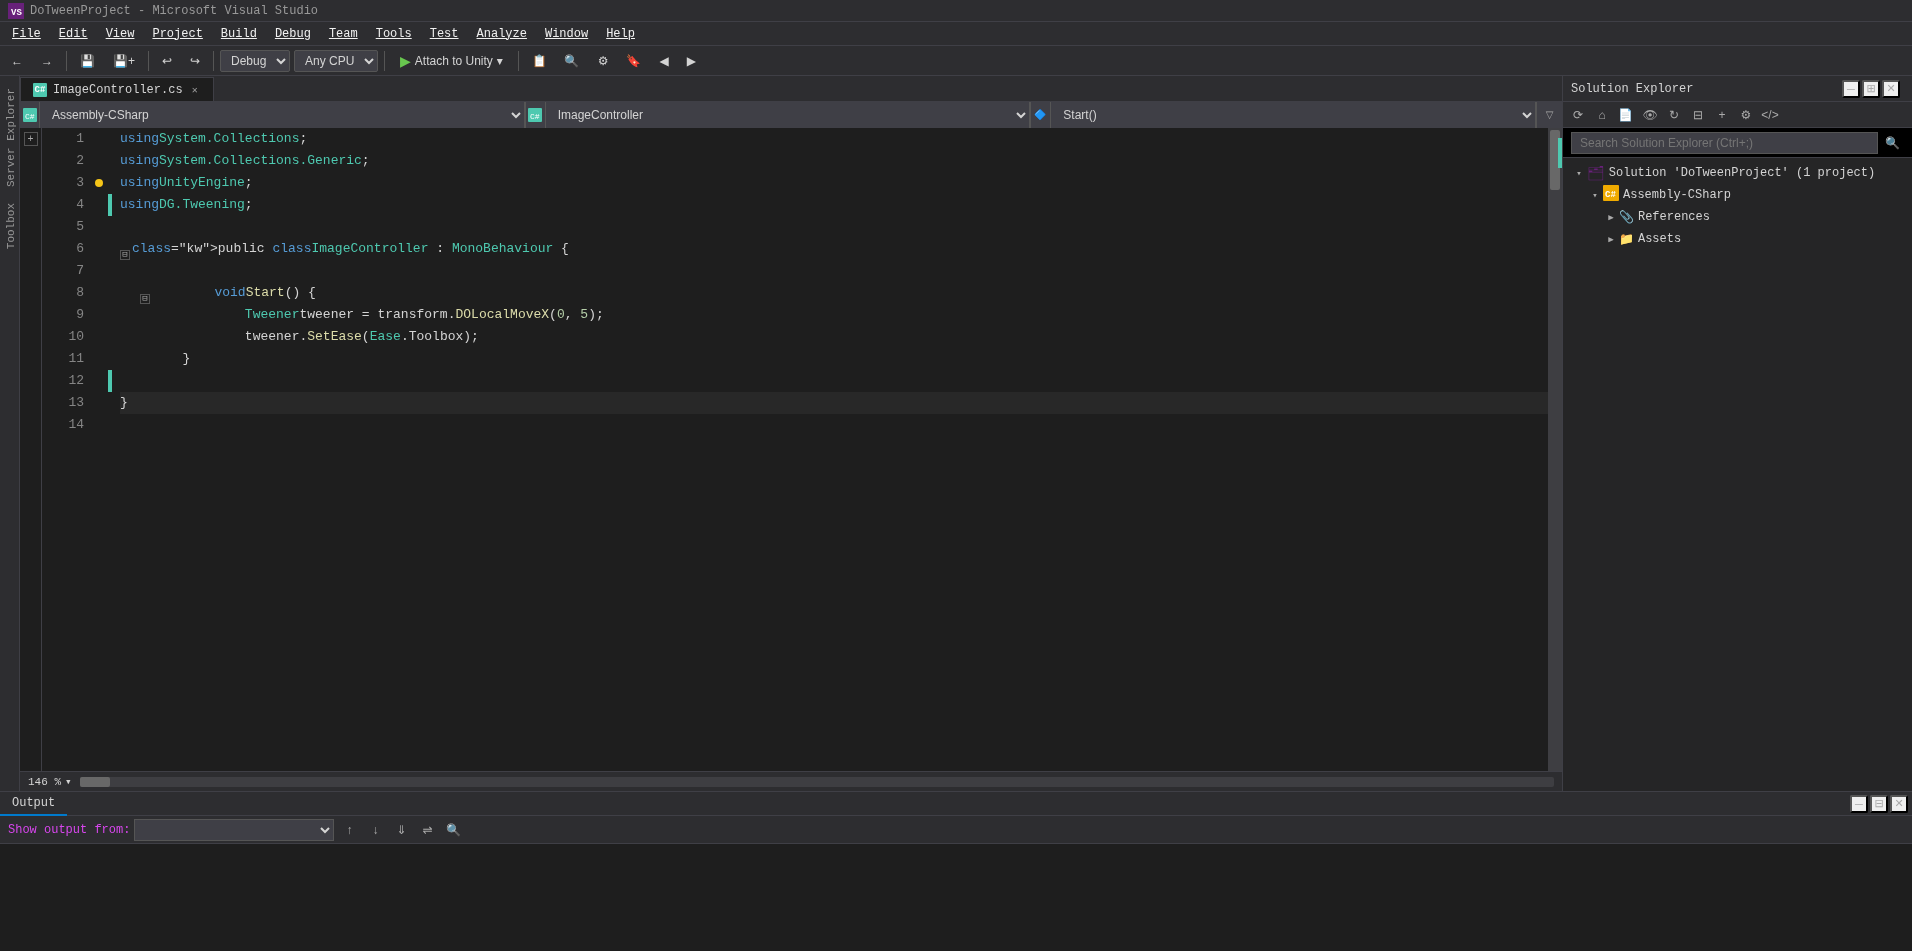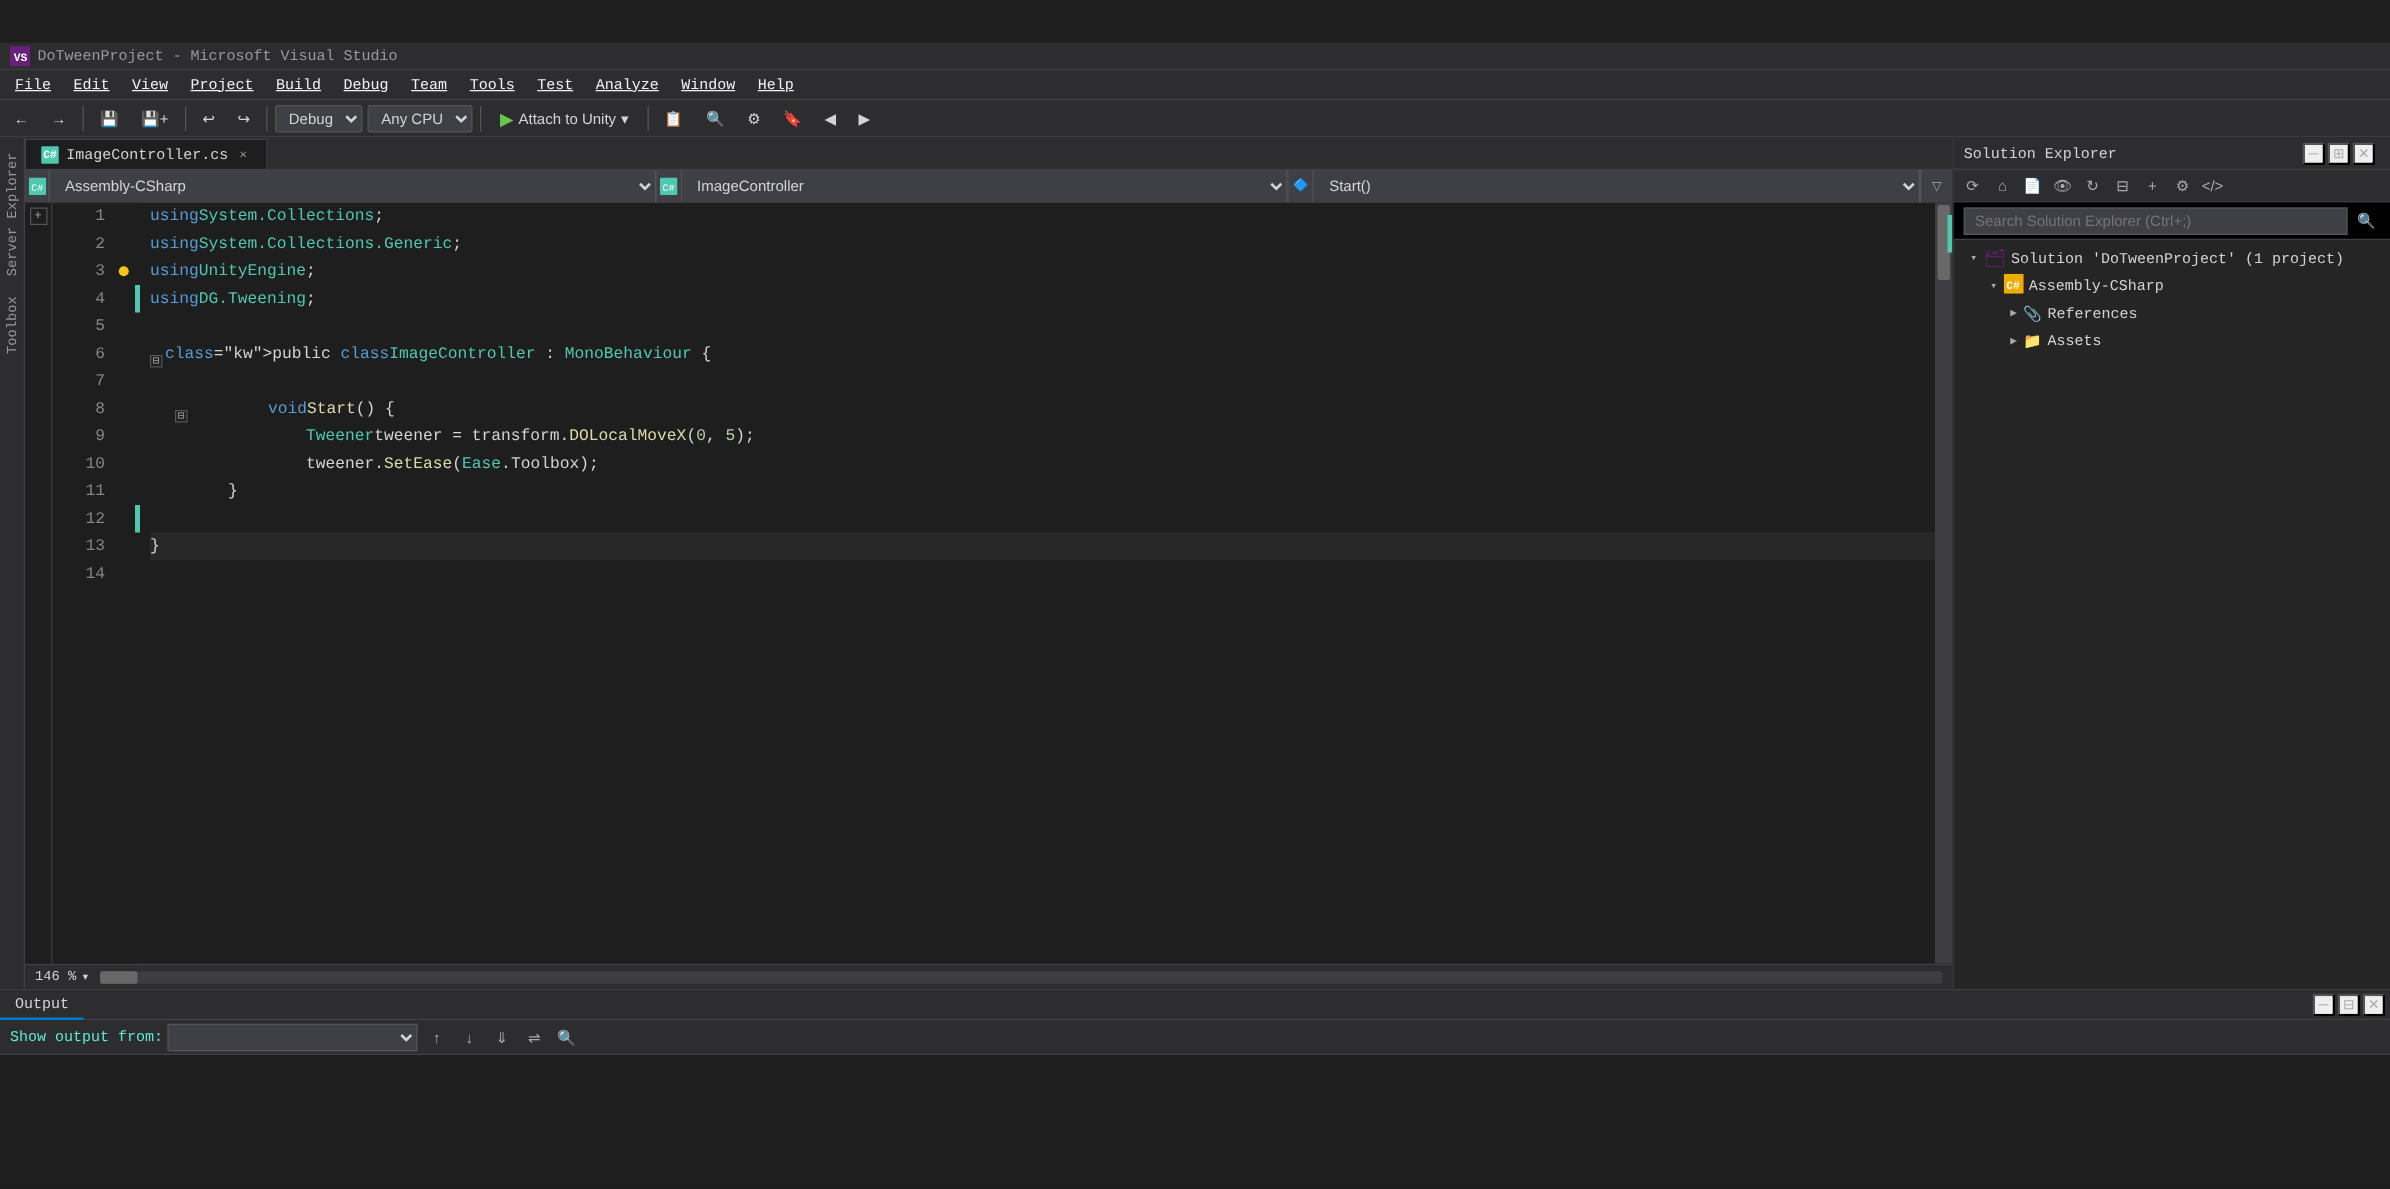--- a/index.html
+++ b/index.html
@@ -1,19 +1,19 @@
 <!DOCTYPE html>
 <html><head>
   <meta charset="utf-8">
   <style>
     * { margin: 0; padding: 0; box-sizing: border-box; }
     body { font-family: 'Consolas', 'Courier New', monospace; background: #1e1e1e; color: #d4d4d4; font-size: 13px; overflow: hidden; height: 951px; display: flex; flex-direction: column; }
 
     
-    .title-bar { background: #2d2d30; height: 22px; display: flex; align-items: center; padding: 0 8px; font-size: 12px; color: #999; border-bottom: 1px solid #3f3f46; flex-shrink: 0; margin-top: 34px; }
+    .title-bar { background: #2d2d30; height: 22px; display: flex; align-items: center; padding: 0 8px; font-size: 12px; color: #999; border-bottom: 1px solid #3f3f46; flex-shrink: 0; }
     .title-bar .vs-icon { width: 16px; height: 16px; background: #68217a; margin-right: 6px; font-size: 10px; display: flex; align-items: center; justify-content: center; color: white; font-weight: bold; }
 
     
     .menu-bar { background: #2d2d30; height: 24px; display: flex; align-items: center; padding: 0 4px; font-size: 12px; color: #f1f1f1; border-bottom: 1px solid #3f3f46; flex-shrink: 0; gap: 2px; }
     .menu-item { padding: 2px 8px; cursor: pointer; border-radius: 2px; text-decoration: underline; }
 
     
     .toolbar { background: #2d2d30; height: 30px; display: flex; align-items: center; padding: 0 4px; border-bottom: 1px solid #3f3f46; flex-shrink: 0; gap: 4px; }
     .toolbar-separator { width: 1px; height: 20px; background: #555; margin: 0 2px; }
     .toolbar-btn { padding: 2px 6px; background: transparent; border: 1px solid transparent; color: #d4d4d4; cursor: pointer; font-size: 12px; border-radius: 2px; display: flex; align-items: center; gap: 4px; white-space: nowrap; }
@@ -72,21 +72,21 @@
     .se-search { background: #3f3f46; border: 1px solid #555; color: #d4d4d4; padding: 2px 8px; font-size: 12px; height: 22px; flex: 1; }
     .se-search-bar { background: #000000; height: 30px; display: flex; align-items: center; padding: 0 8px; border-bottom: 1px solid #3f3f46; gap: 4px; }
     .se-tree { flex: 1; overflow: auto; padding: 4px 0; }
     .tree-item { height: 22px; display: flex; align-items: center; padding: 0 8px; cursor: pointer; font-size: 12px; color: #d4d4d4; }
 
     
     .bottom-panel { height: 160px; background: #1e1e1e; border-top: 1px solid #3f3f46; display: flex; flex-direction: column; flex-shrink: 0; }
     .output-tab-bar { background: #2d2d30; height: 24px; display: flex; align-items: center; border-bottom: 1px solid #3f3f46; }
     .output-tab { height: 24px; padding: 0 12px; display: flex; align-items: center; font-size: 12px; color: #d4d4d4; cursor: pointer; border-bottom: 2px solid #007acc; }
     .output-toolbar { background: #2d2d30; height: 28px; display: flex; align-items: center; padding: 0 8px; border-bottom: 1px solid #3f3f46; gap: 4px; font-size: 12px; }
-    .output-label { color: #5eead4; font-size: 12px; }
+    .output-label { color: #d946ef; font-size: 12px; }
     .output-dropdown { background: #3f3f46; border: 1px solid #555; color: #d4d4d4; padding: 2px 6px; font-size: 12px; height: 22px; width: 200px; }
     .output-content { flex: 1; padding: 4px 8px; overflow: auto; font-size: 12px; color: #d4d4d4; }
 
     
     .zoom-bar { background: #2d2d30; height: 20px; display: flex; align-items: center; padding: 0 8px; border-top: 1px solid #3f3f46; font-size: 11px; color: #d4d4d4; gap: 4px; flex-shrink: 0; justify-content: flex-end; }
 
     
     .panel-control-btns { display: flex; gap: 2px; margin-left: auto; padding: 0 4px; }
     .panel-ctrl-btn { width: 18px; height: 18px; display: flex; align-items: center; justify-content: center; color: #aaa; font-size: 11px; cursor: pointer; border-radius: 2px; }
   </style>

